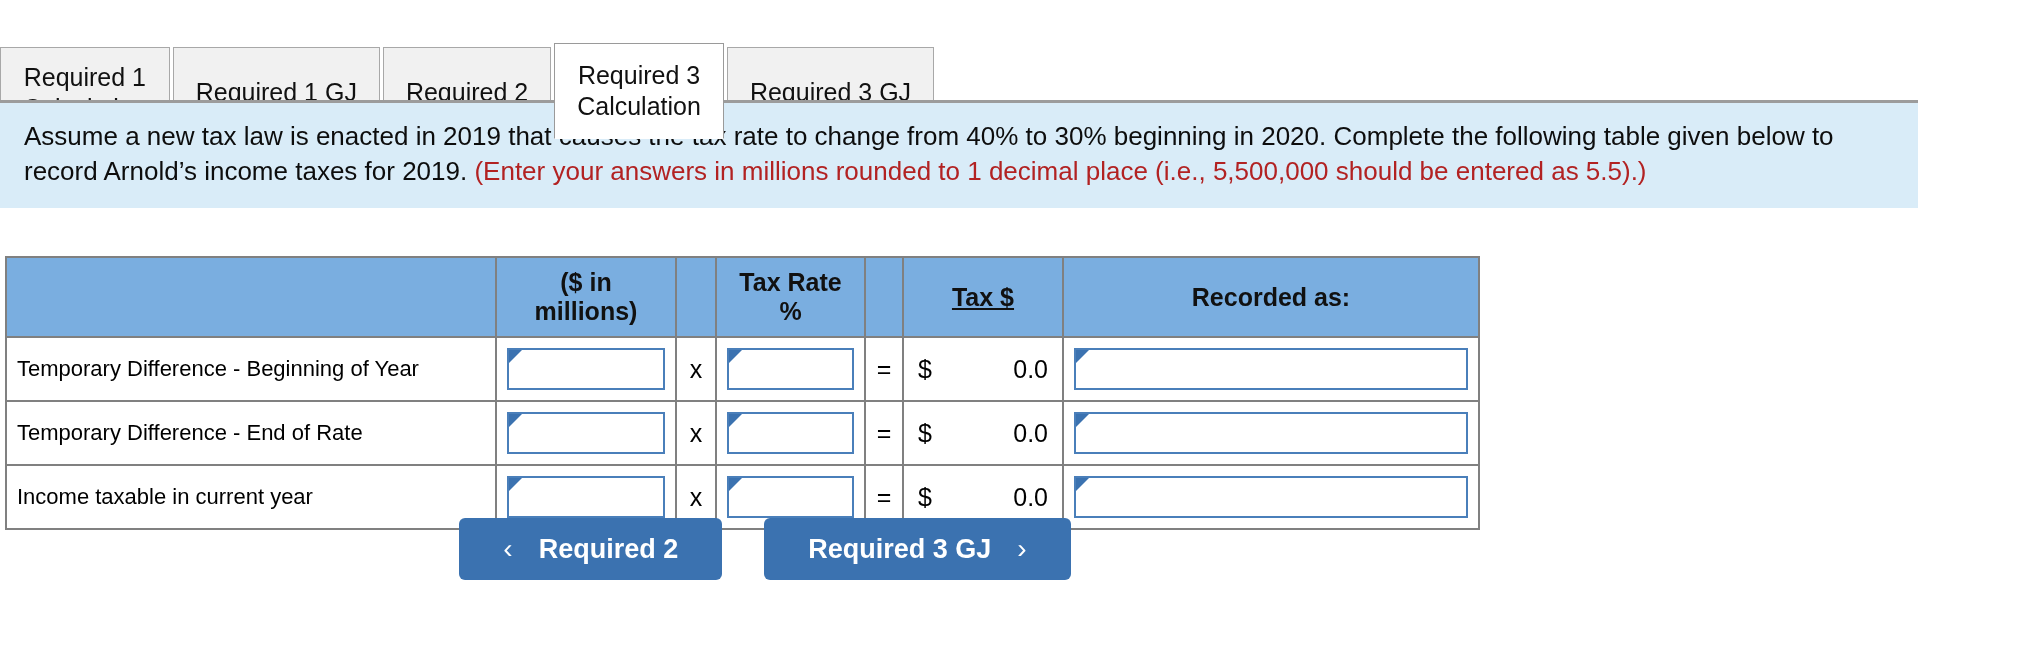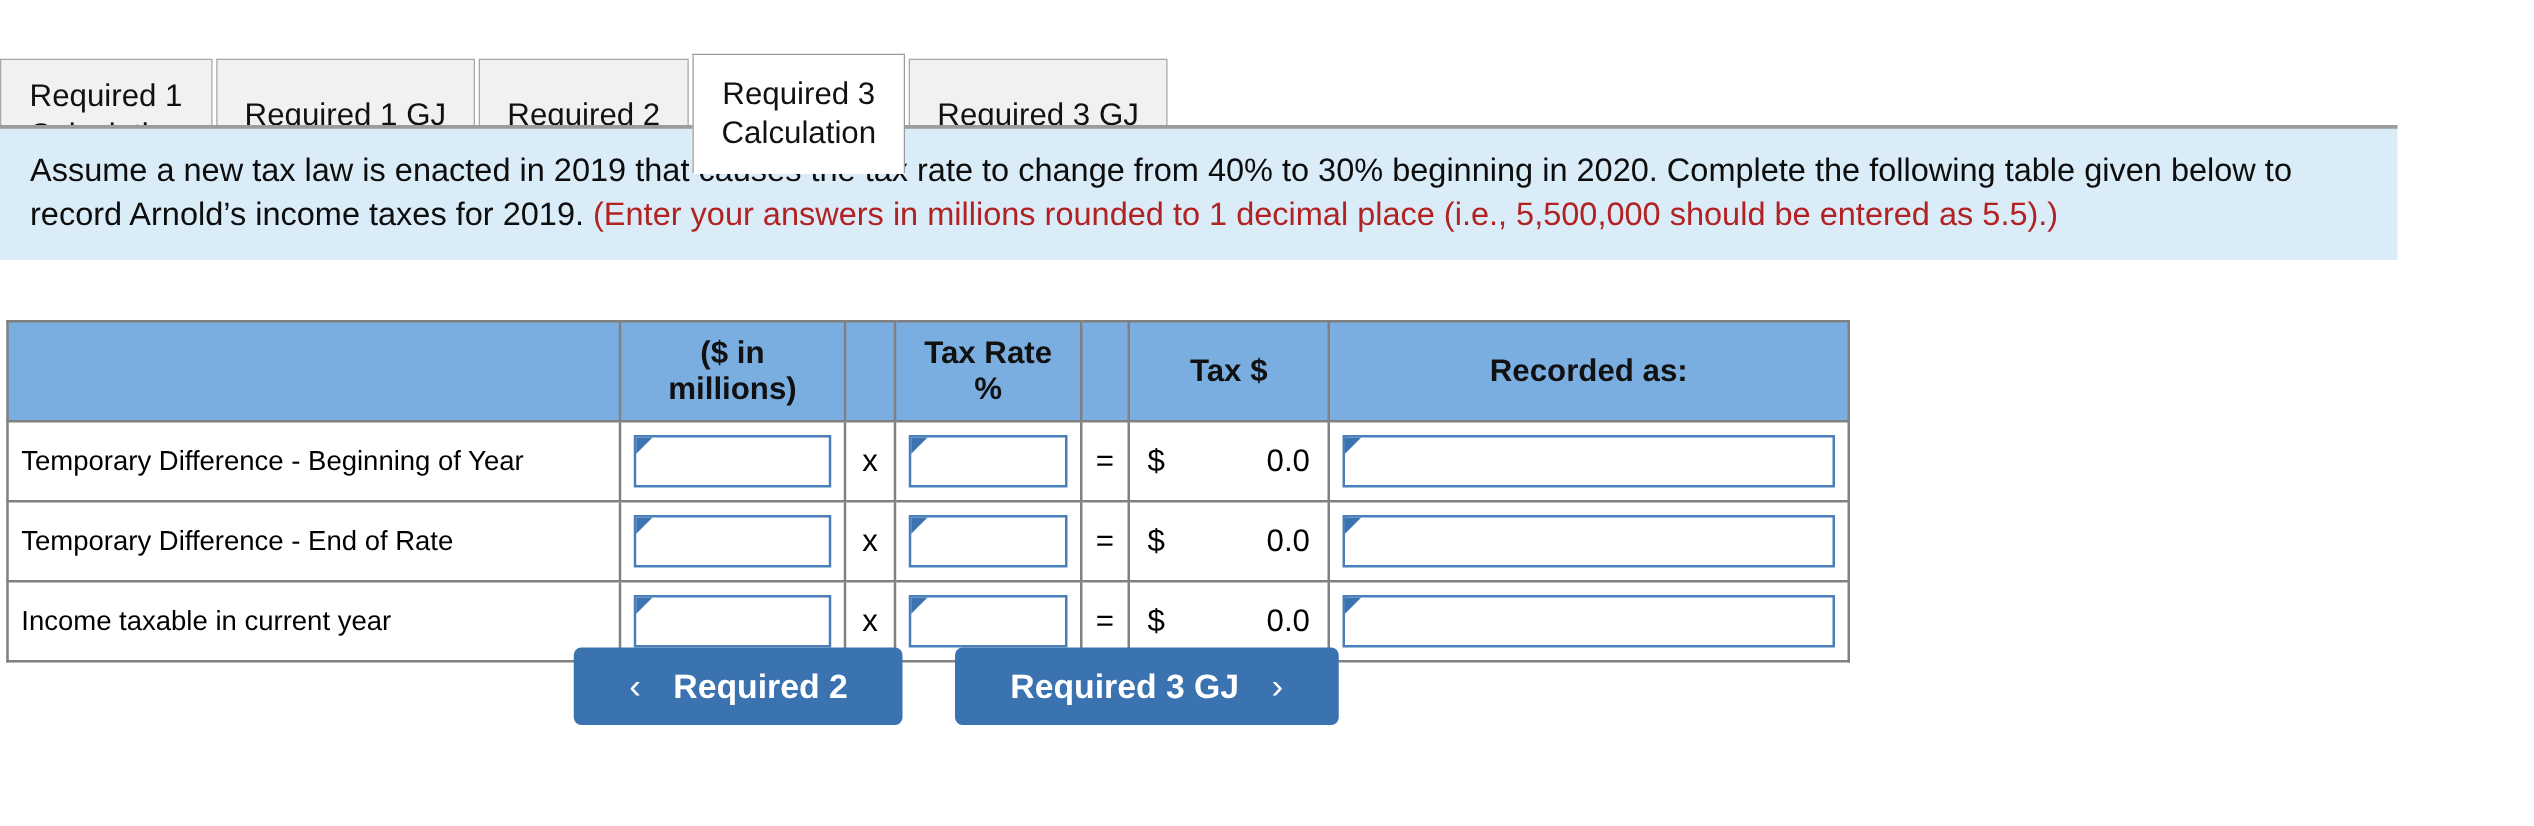--- a/index.html
+++ b/index.html
@@ -88,21 +88,21 @@
     font-size: 25px;
     font-weight: bold;
     text-align: center;
     height: 44px;
   }
   .c-label   { width: 490px; }
   .c-amount  { width: 180px; }
   .c-x       { width: 40px;  }
   .c-rate    { width: 149px; }
   .c-eq      { width: 38px;  }
-  .c-tax     { width: 160px; }
+  .c-tax     { width: 160px; text-decoration: underline; }
   .c-rec     { width: 416px; }
 
   td.label-cell {
     text-align: left;
     padding-left: 10px;
     font-size: 22px;
     white-space: nowrap;
   }
   td.op-cell {
     text-align: center;

